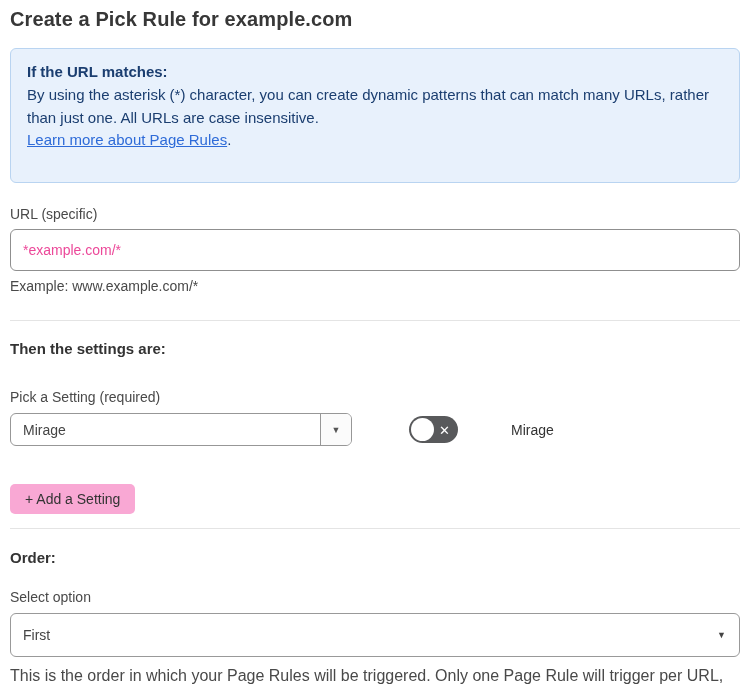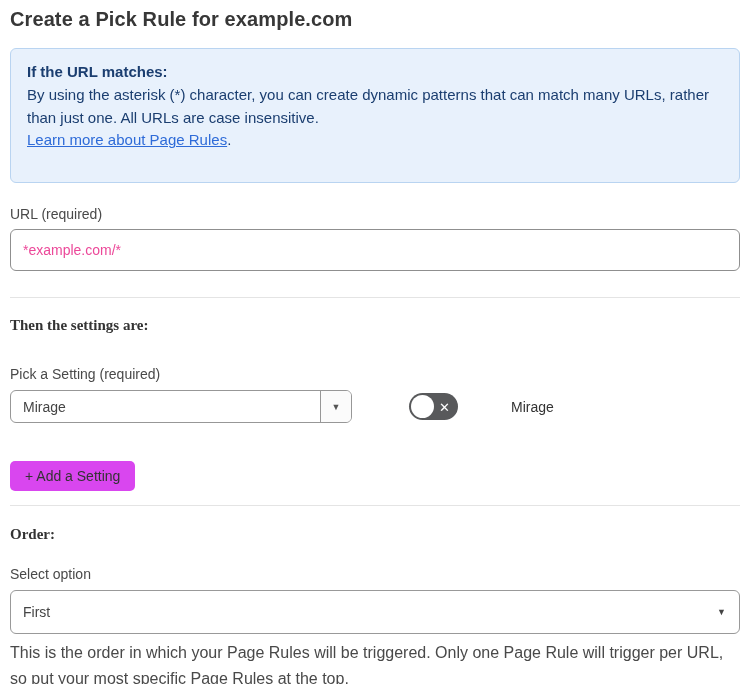--- a/index.html
+++ b/index.html
@@ -66,21 +66,20 @@
     border: none;
     border-top: 1px solid #e4e4e4;
     margin-top: 26px;
   }
 
   .section-heading {
     margin-top: 19px;
     font-size: 15px;
     font-weight: 700;
     color: #333;
-    font-family: Liberation Serif, serif;
   }
   .setting-label { margin-top: 32px; }
 
   .setting-row {
     margin-top: 8px;
     display: flex;
     align-items: center;
     gap: 40px;
   }
 
@@ -150,21 +149,21 @@
     align-items: center;
     justify-content: center;
     height: 30px;
     padding: 0 15px;
     border: none;
     border-radius: 5px;
     font-size: 14px;
     font-family: "Liberation Sans", sans-serif;
     cursor: pointer;
   }
-  .btn-gray { background: #d946ef; color: #333; }
+  .btn-gray { background: #f9a8d4; color: #333; }
 
   .add-setting-btn { margin-top: 38px; }
 
   .order-divider { margin-top: 14px; }
   .order-heading { margin-top: 20px; }
   .order-select-label { margin-top: 23px; }
 
   .select-full {
     margin-top: 8px;
     width: 100%;
@@ -204,22 +203,23 @@
 <div class="container">
 
   <h1 class="page-title">Create a Pick Rule for example.com</h1>
 
   <div class="info-box">
     <div class="info-heading">If the URL matches:</div>
     <div class="info-body">By using the asterisk (*) character, you can create dynamic patterns that can match many URLs, rather than just one. All URLs are case insensitive.</div>
     <div><a class="info-link">Learn more about Page Rules</a><span class="info-link-suffix">.</span></div>
   </div>
 
-  <div class="field-label url-label">URL (required)</div>
+  <div class="field-label url-label">URL (specific)</div>
   <input class="text-input" type="text" value="*example.com/*" style="">
+  <div class="helper-text">Example: www.example.com/*</div>
 
   <hr class="divider">
 
   <div class="section-heading">Then the settings are:</div>
 
   <div class="field-label setting-label">Pick a Setting (required)</div>
 
   <div class="setting-row">
     <div class="select-composite">
       <div class="select-value">Mirage</div>

